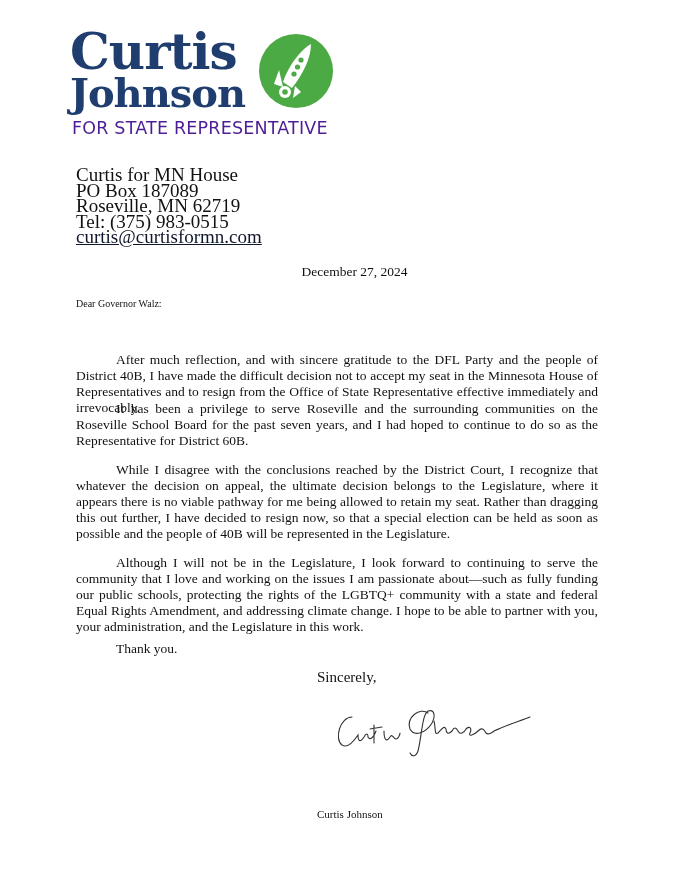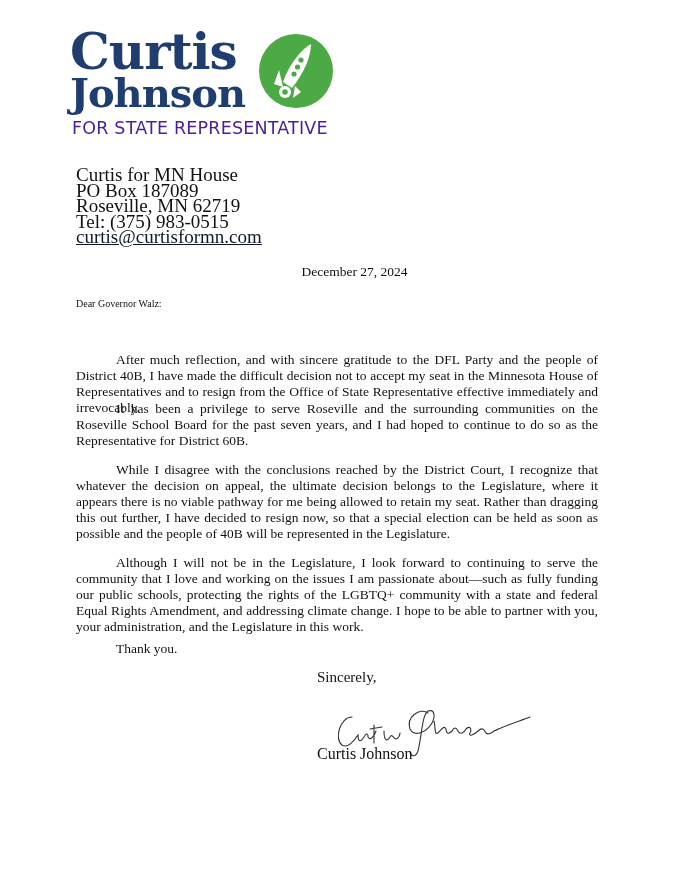--- a/index.html
+++ b/index.html
@@ -21,21 +21,21 @@
     .salutation { position: absolute; left: 76px; top: 298px; font-size: 10px; }
     .para { position: absolute; left: 76px; width: 522px; font-size: 13.5px; line-height: 16px;
             text-align: justify; text-indent: 40px; margin: 0; }
     .p1 { top: 308px; margin-top: 44px; }
     .p2 { top: 401px; }
     .p3 { top: 462px; }
     .p4 { top: 555px; }
     .thanks { position: absolute; left: 116px; top: 641px; font-size: 13.5px; text-align: center; }
     .closing { position: absolute; left: 317px; top: 669px; font-size: 15px; }
     .signature { position: absolute; left: 330px; top: 695px; width: 210px; height: 70px; }
-    .signer { position: absolute; left: 317px; top: 745px; font-size: 16px; }
+    .signer { position: absolute; left: 317px; top: 808px; font-size: 11px; }
   </style>
 </head>
 <body>
 
 <div class="logo">
   <div class="logo-name logo-first">Curtis</div>
   <div class="logo-name logo-last">Johnson</div>
   <svg class="logo-circle" viewBox="0 0 74 74">
     <circle cx="37" cy="37" r="37" fill="#4caa45"></circle>
     <g fill="#ffffff">

